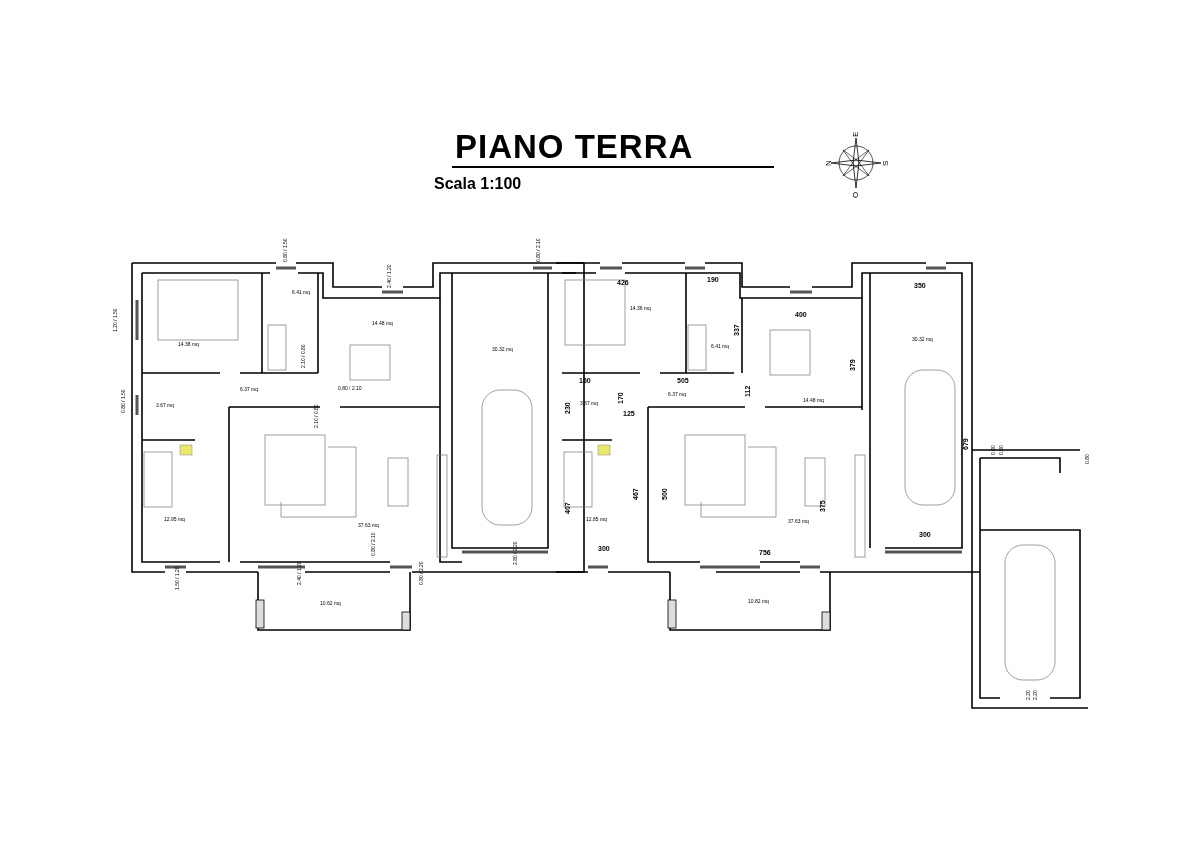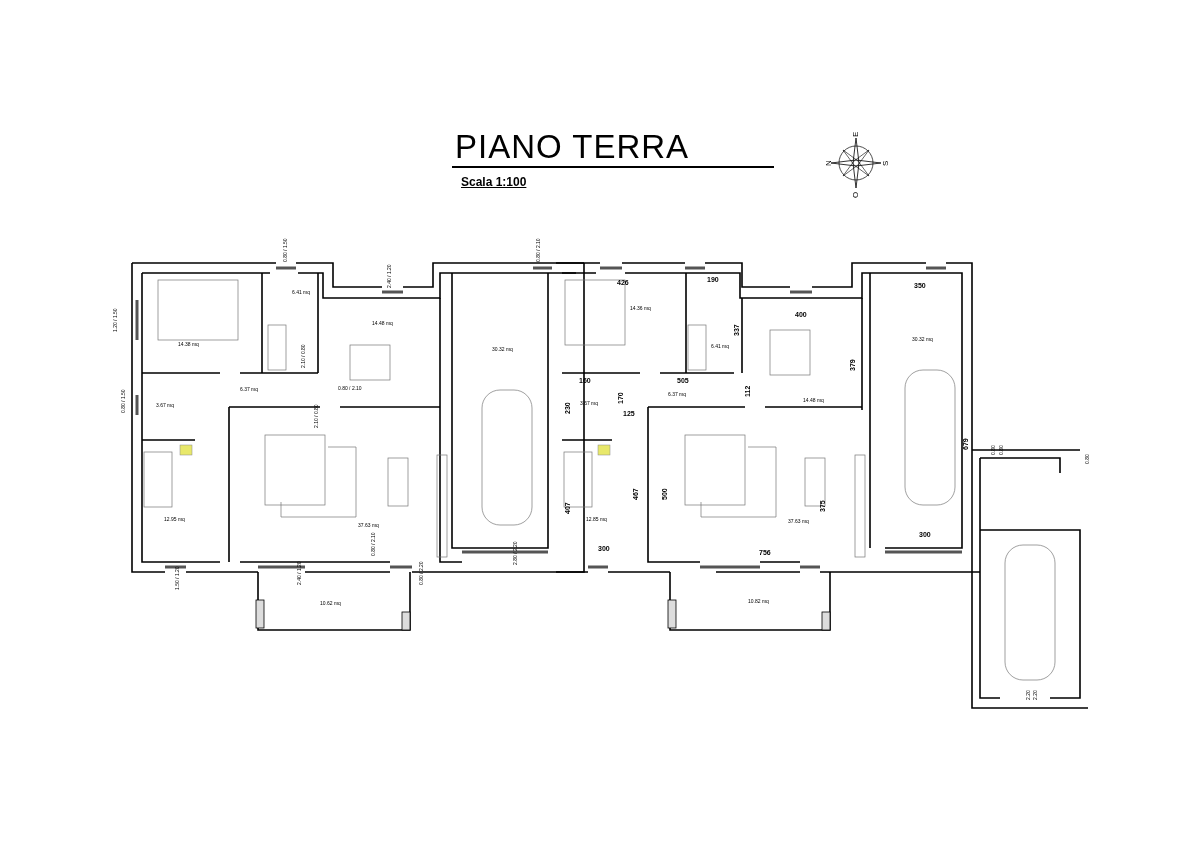--- a/index.html
+++ b/index.html
@@ -1,19 +1,19 @@
 <!DOCTYPE html>
 <html><head>
 <meta charset="utf-8">
 <style>
   html,body{margin:0;padding:0;background:#ffffff;}
   body{width:1191px;height:842px;position:relative;overflow:hidden;font-family:"Liberation Sans",sans-serif;color:#000;}
-  .title{position:absolute;left:455px;top:128px;font-size:33px;font-weight:normal;letter-spacing:1px;}
+  .title{position:absolute;left:455px;top:128px;font-size:33px;font-weight:bold;letter-spacing:1px;}
   .title-rule{position:absolute;left:452px;top:166px;width:322px;height:2px;background:#000;}
-  .scale{position:absolute;left:461px;top:175px;font-size:12px;font-weight:bold;text-decoration:underline;}
+  .scale{position:absolute;left:434px;top:175px;font-size:16px;font-weight:bold;}
   .compass{position:absolute;left:823px;top:128px;width:66px;height:70px;}
   svg.plan{position:absolute;left:0;top:0;}
   .lbl{position:absolute;font-size:5px;white-space:nowrap;}
   .dim{position:absolute;font-size:7px;white-space:nowrap;font-weight:bold;}
   .vt{transform:rotate(-90deg);transform-origin:left top;}
 </style>
 </head>
 <body>
 
 <div class="title">PIANO TERRA</div>

